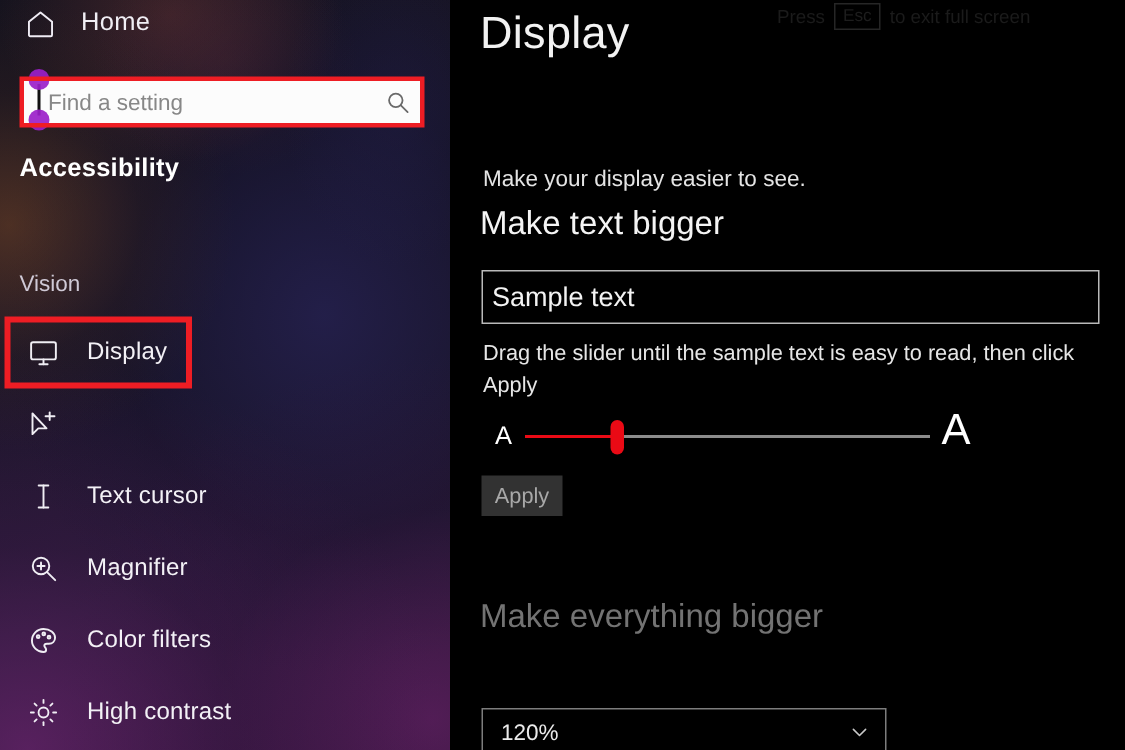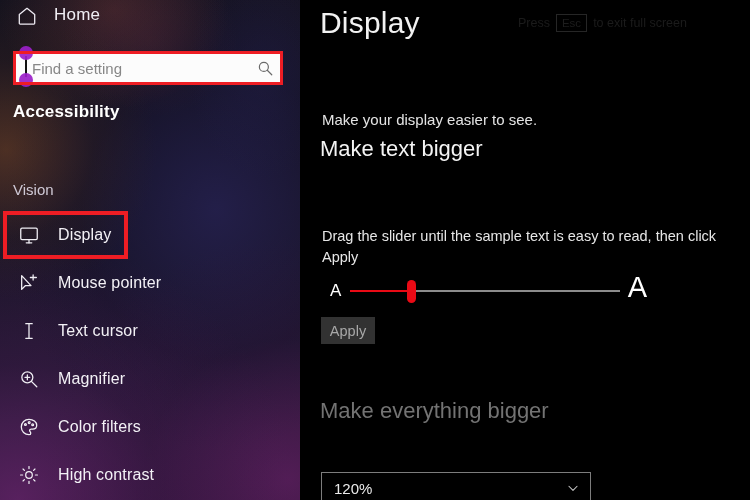--- a/index.html
+++ b/index.html
@@ -114,21 +114,21 @@
     pointer-events:none; z-index:6;
   }
 
   
   #panel {
     position:absolute; left:300px; top:0;
     width:450px; height:500px;
     background:#000000; overflow:hidden;
   }
   #esc-hint {
-    position:absolute; left:218px; top:14px;
+    position:absolute; left:218px; top:2px;
     display:flex; align-items:center; gap:6px;
     color:#1b1b1b; font-size:12.5px; white-space:nowrap;
   }
   #esc-key {
     border:1px solid #262626; padding:1px 5px;
     color:#1d1d1d; font-size:11.5px; line-height:1.25;
   }
   #display-title {
     position:absolute; left:20px; top:6px;
     color:#f2f2f2; font-size:30px; font-weight:400;
@@ -254,21 +254,20 @@
       </div>
 
       <div class="nav-item">
         <span class="nav-ico">
           <svg viewBox="0 0 24 24" width="22" height="22" fill="none" stroke="#f0eef4" stroke-width="1.4" stroke-linecap="round" stroke-linejoin="round">
             <path d="M4 4v15l4.2-4.2h6z"></path>
               <line x1="13.5" y1="6" x2="20" y2="6"></line>
             <line x1="16.5" y1="3.2" x2="16.5" y2="8.8"></line>
           </svg>
         </span>
-        <span class="nav-label">Mouse pointer</span>
       </div>
 
       <div class="nav-item">
         <span class="nav-ico">
           <svg viewBox="0 0 24 24" width="22" height="22" fill="none" stroke="#f0eef4" stroke-width="1.4" stroke-linecap="round">
             <line x1="12" y1="4" x2="12" y2="20"></line>
               <line x1="8.5" y1="4" x2="15.5" y2="4"></line>
             <line x1="8.5" y1="20" x2="15.5" y2="20"></line>
           </svg>
         </span>
@@ -327,20 +326,23 @@
       <span>Press</span>
       <span id="esc-key">Esc</span>
       <span>to exit full screen</span>
     </div>
 
     <div id="display-title">Display</div>
     <div id="display-sub">Make your display easier to see.</div>
 
     <div id="h-make-text">Make text bigger</div>
 
+    <div id="sample-box">
+      <span id="sample-text">Sample text</span>
+    </div>
 
     <div id="drag-hint">Drag the slider until the sample text is easy to read, then click Apply</div>
 
     <div id="slider-row">
       <span id="slider-a-small">A</span>
       <div id="slider-track">
         <div id="slider-fill" style="width: 22.5%; background: rgb(234, 10, 21);"></div>
         <div id="slider-thumb" style="left: 22.5%; background: rgb(234, 10, 21);"></div>
       </div>
       <span id="slider-a-big">A</span>

